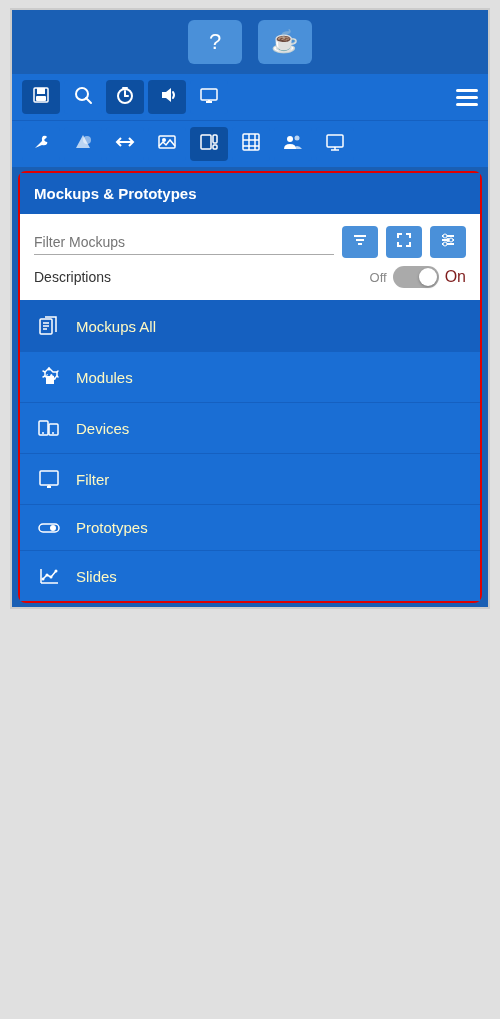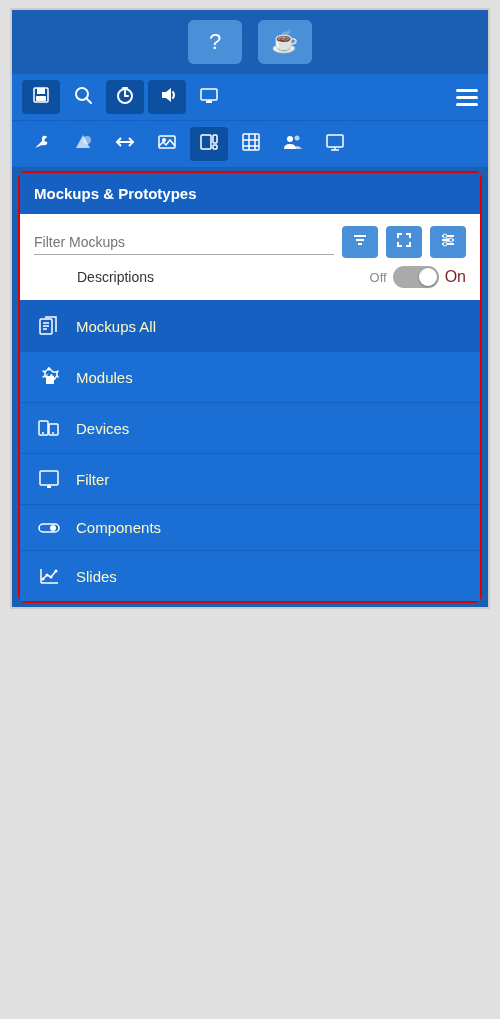--- a/index.html
+++ b/index.html
@@ -184,21 +184,20 @@
       color: white;
       font-size: 16px;
     }
 
     .descriptions-row {
       display: flex;
       align-items: center;
       gap: 10px;
       font-size: 14px;
       color: #333;
-      margin-left: 43px;
     }
     .desc-label {
       flex: 1;
     }
     .off-label {
       color: #888;
       font-size: 13px;
     }
     .on-label {
       color: #7f1d1d;
@@ -511,21 +510,21 @@
       <span class="menu-label">Filter</span>
     </div>
 
     <div class="menu-item">
       <span class="menu-icon">
         <svg width="22" height="10" viewBox="0 0 22 10" fill="none">
           <rect x="1" y="1" width="20" height="8" rx="4" stroke="white" stroke-width="1.5" fill="none"></rect>
           <circle cx="15" cy="5" r="3" fill="white"></circle>
         </svg>
       </span>
-      <span class="menu-label">Components</span>
+      <span class="menu-label">Prototypes</span>
     </div>
 
     <div class="menu-item">
       <span class="menu-icon">
         <svg width="22" height="22" viewBox="0 0 22 22" fill="none">
           <line x1="3" y1="18" x2="3" y2="4" stroke="white" stroke-width="1.5"></line>
           <line x1="3" y1="18" x2="20" y2="18" stroke="white" stroke-width="1.5"></line>
           <polyline points="5,14 9,10 13,12 18,6" stroke="white" stroke-width="1.5" fill="none"></polyline>
           <circle cx="5" cy="14" r="1.5" fill="white"></circle>
           <circle cx="9" cy="10" r="1.5" fill="white"></circle>

